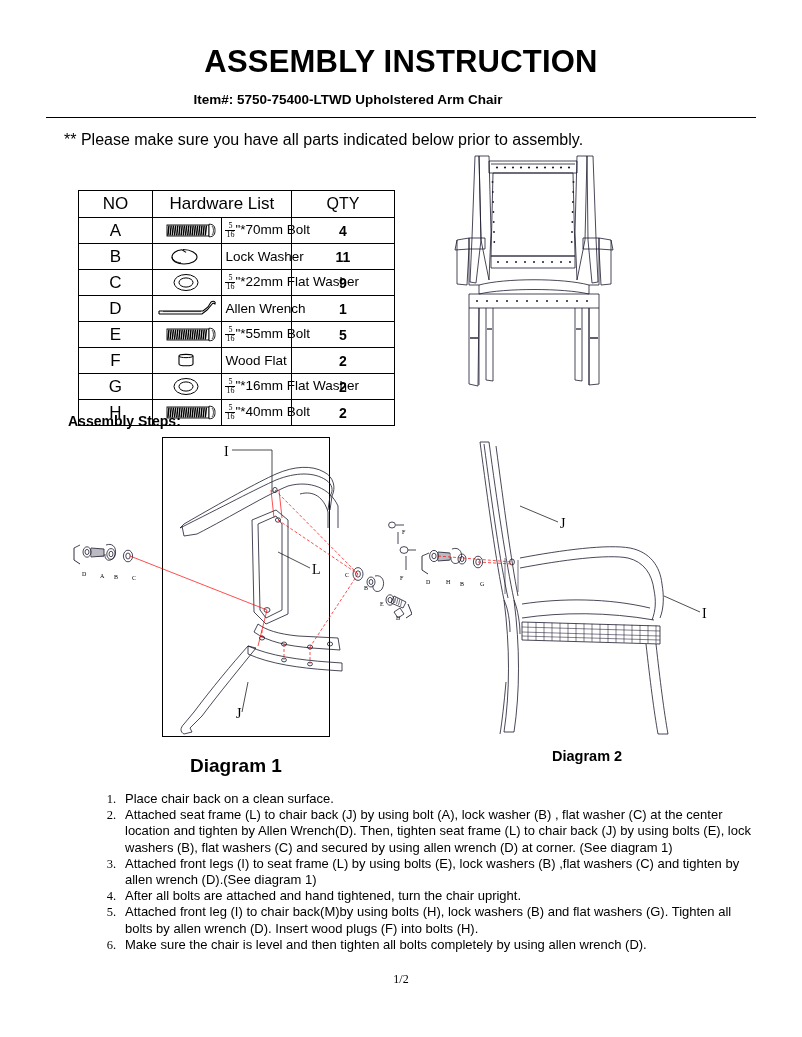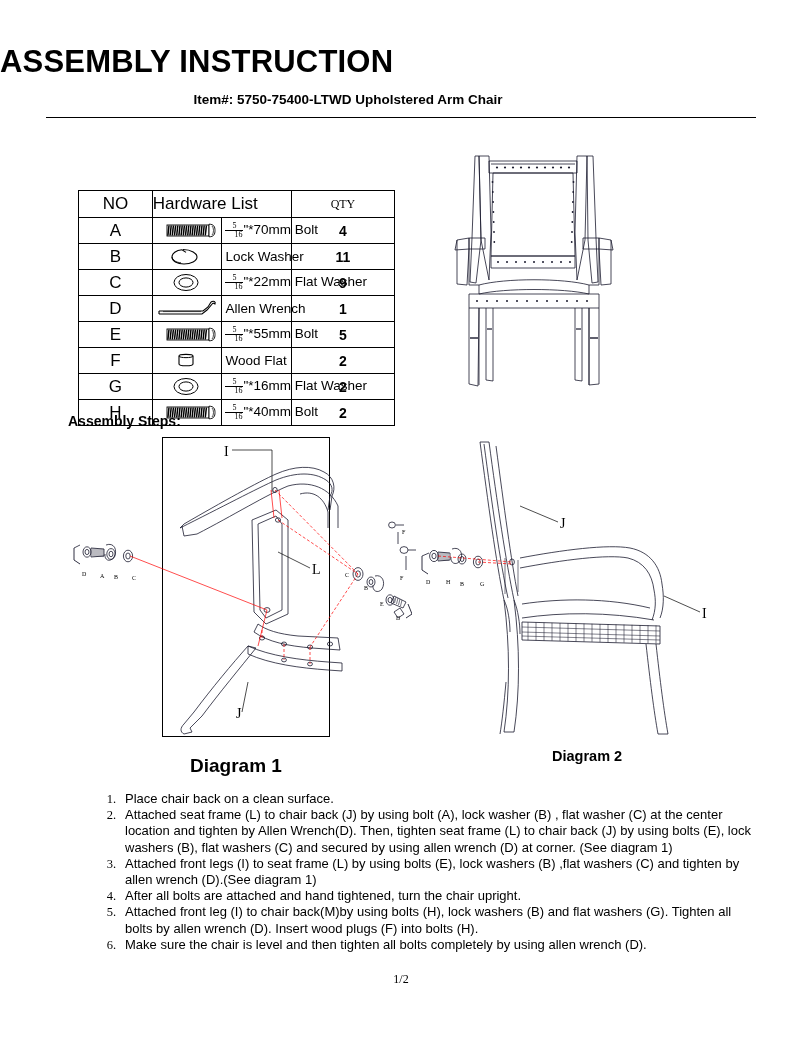--- a/index.html
+++ b/index.html
@@ -22,20 +22,21 @@
     left: 0; top: 0;
     width: 802px;
     height: 1037px;
   }
 
   
   .doc-title {
     position: absolute;
     left: 0; top: 44px;
     width: 802px;
+    text-align: center;
     font-size: 31px;
     font-weight: bold;
     letter-spacing: 0.2px;
   }
   .doc-subtitle {
     position: absolute;
     left: 0; top: 92px;
     width: 696px;
     text-align: center;
     font-size: 13.5px;
@@ -75,29 +76,29 @@
   .col-icon  { width: 80px; }
   .col-desc  { width: 136px; }
   .col-qty   { width: 59px; }
 
   .hw-table .th-no {
     text-align: center;
     font-size: 17px;
     font-weight: normal;
   }
   .hw-table .th-name {
-    text-align: left;
+    text-align: center;
     font-size: 17px;
     font-weight: normal;
   }
   .hw-table .th-qty {
     text-align: center;
-    font-size: 12px;
+    font-size: 16px;
     font-weight: normal;
-    font-family: Liberation Serif, serif;
+    font-family: Liberation Sans, sans-serif;
   }
   .hw-table .cell-no {
     text-align: center;
     font-size: 17px;
   }
   .hw-table .cell-qty {
     text-align: center;
     font-size: 14px;
     font-weight: bold;
   }
@@ -120,21 +121,21 @@
     line-height: 1;
     text-align: center;
     font-family: "Liberation Serif", serif;
     margin-right: 0px;
   }
   .frac .num {
     display: block;
     border-bottom: 1px solid #000;
     padding: 0 1px;
   }
-  .frac .den { display: block; padding: 0 1px; margin-left: 8px; }
+  .frac .den { display: block; padding: 0 1px; }
 
   
   .steps-heading {
     position: absolute;
     left: 68px; top: 413px;
     font-size: 14px;
     font-weight: bold;
   }
 
   
@@ -195,20 +196,21 @@
   }
 </style>
 </head>
 <body>
 
 <div class="page">
 
   <div class="doc-title">ASSEMBLY INSTRUCTION</div>
   <div class="doc-subtitle">Item#: 5750-75400-LTWD Upholstered Arm Chair</div>
   <div class="header-rule"></div>
+  <div class="notice">** Please make sure you have all parts indicated below prior to assembly.</div>
 
   <table class="hw-table">
     <tbody id="hw-body">
         <tr class="head">
           <td class="col-no th-no">NO</td>
           <td class="col-icon th-name" colspan="2">Hardware List</td>
           <td class="col-qty th-qty">QTY</td>
         </tr>
         <tr>
           <td class="col-no cell-no">A</td>

